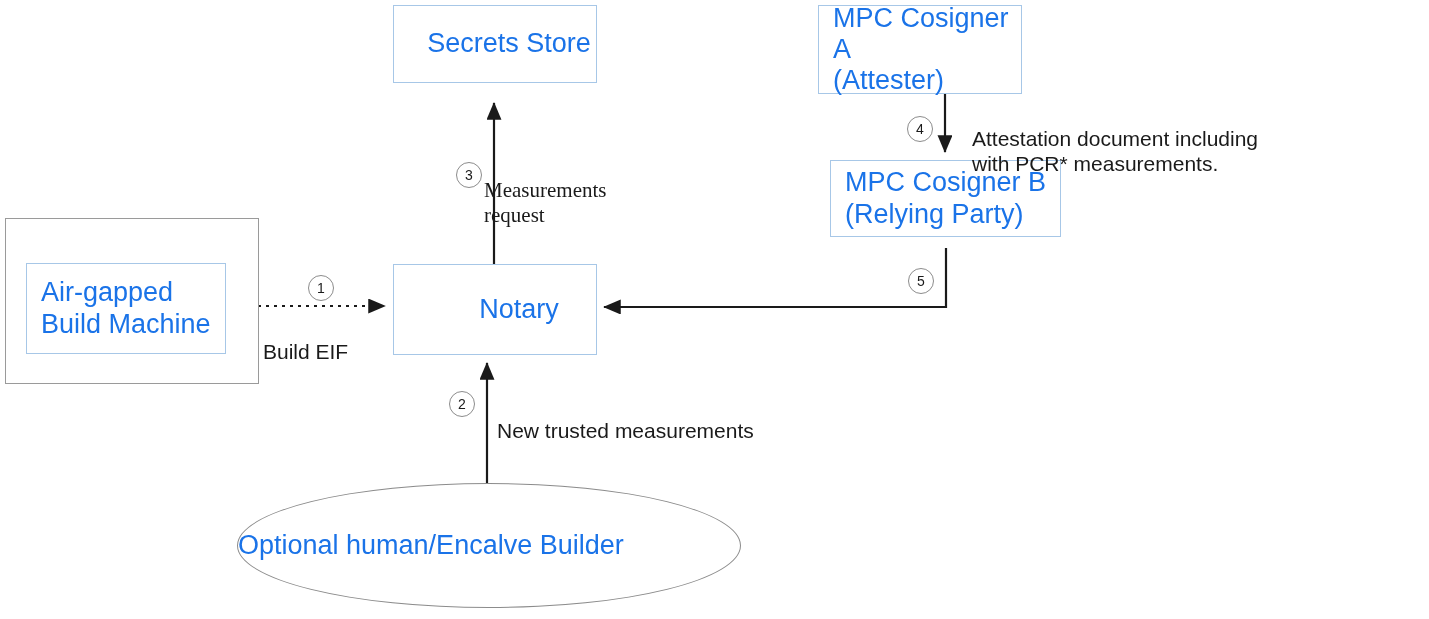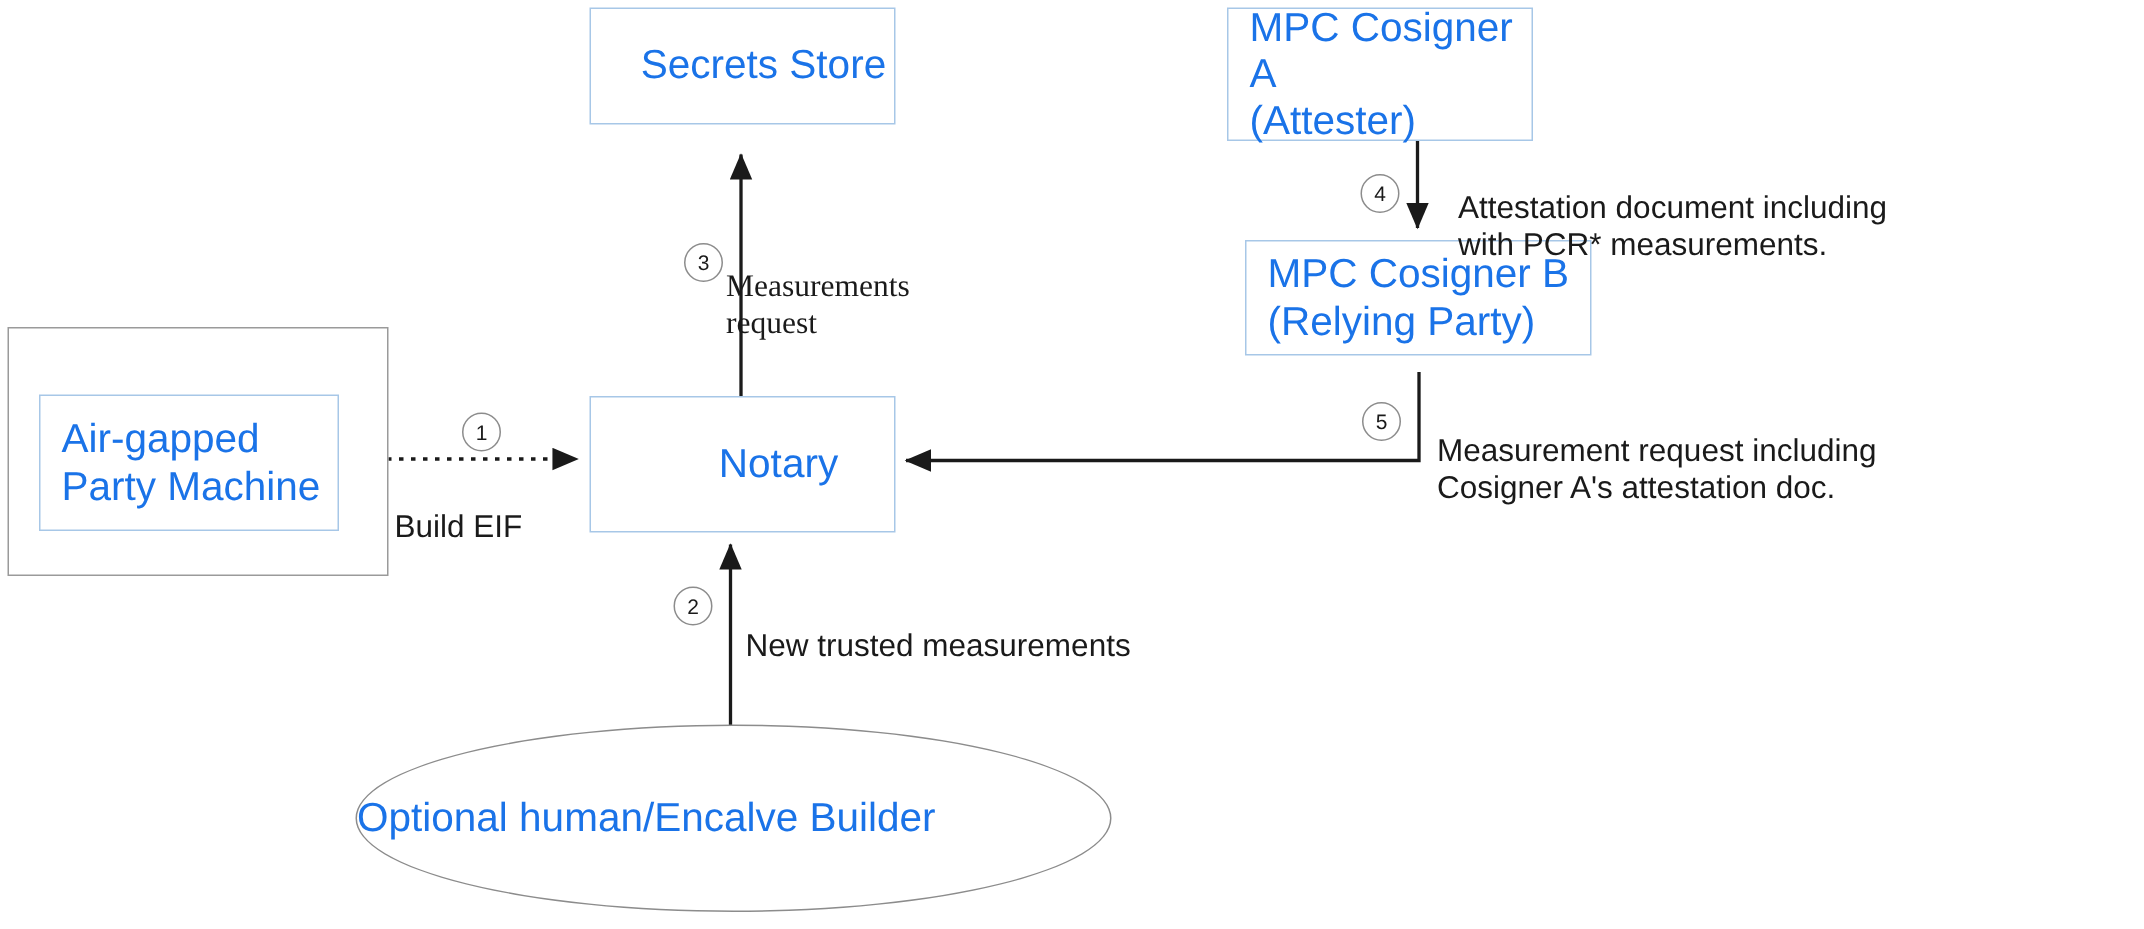--- a/index.html
+++ b/index.html
@@ -128,21 +128,21 @@
   </div>
 
   <div class="node center" style="left:393px; top:264px; width:204px; height:91px;padding-left:48px;">
     <span>Notary</span>
   </div>
 
   <div class="outer-group" style="left:5px; top:218px; width:254px; height:166px;"></div>
 
   <div class="node left" style="left:26px; top:263px; width:200px; height:91px;">
     <span>Air-gapped
-Party Machine</span>
+Build Machine</span>
   </div>
 
   <div class="ellipse-node" style="left:237px; top:483px; width:504px; height:125px;">
     <span>Optional human/Encalve Builder</span>
   </div>
 
   <div class="step-badge" style="left:308px; top:275px;">
     <span>1</span>
   </div>
 
@@ -173,18 +173,14 @@
   <div class="edge-label" style="left:484px; top:152px;font-family:Liberation Serif, serif;">
     <span>Measurements
 request</span>
   </div>
 
   <div class="edge-label" style="left:972px; top:100px;">
     <span>Attestation document including
 with PCR* measurements.</span>
   </div>
 
-  <div class="edge-label" style="left:958px; top:262px;">
-    <span>Measurement request including
-Cosigner A's attestation doc.</span>
-  </div>
 
 </div>
 
 </body></html>

